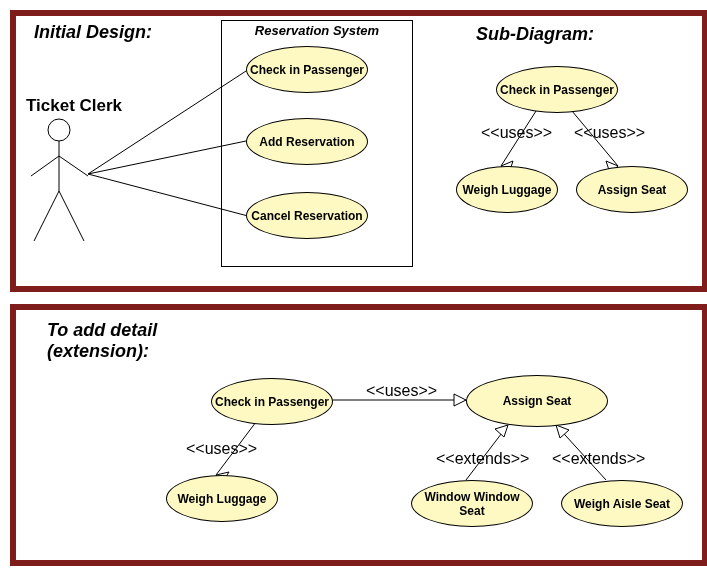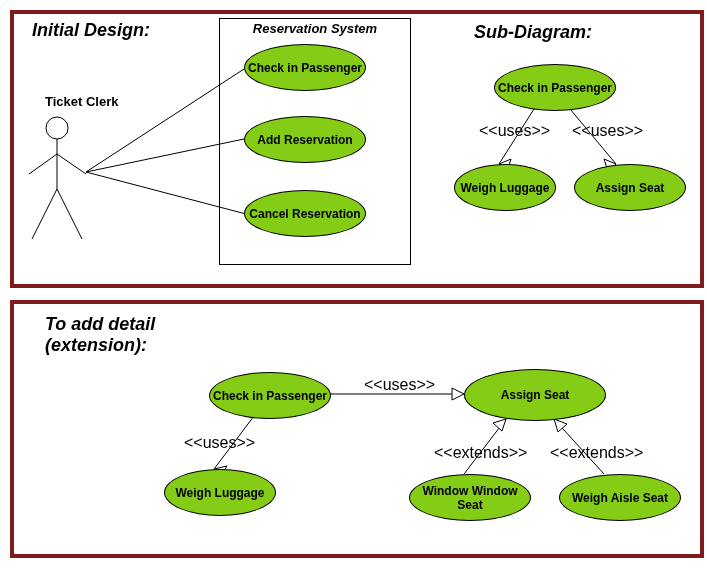--- a/index.html
+++ b/index.html
@@ -2,53 +2,52 @@
 <html><head>
 <meta charset="utf-8">
 <style>
   body {
     margin: 0;
     padding: 10px;
     font-family: Arial, Helvetica, sans-serif;
     background: #fff;
   }
   .panel {
-    border: 4px solid #7f1d1d;
+    border: 6px solid #7f1d1d;
     position: relative;
     background: #fff;
   }
   .title {
     font-style: italic;
     font-weight: bold;
     font-size: 18px;
     position: absolute;
   }
   .actor-label {
     font-weight: bold;
-    font-size: 13px;
+    font-size: 17px;
     position: absolute;
-    margin-left: 21px;
   }
   .system-box {
     position: absolute;
     border: 1px solid #000;
     font-style: italic;
   }
   .system-title {
     font-weight: bold;
     font-size: 13px;
     text-align: center;
     position: absolute;
     width: 100%;
   }
   .ellipse {
     position: absolute;
     border: 1px solid #000;
     border-radius: 50%;
-    background: #84cc16;
+    background: #fef9c3;
     text-align: center;
     display: flex;
     align-items: center;
     justify-content: center;
     font-weight: bold;
     font-size: 12px;
   }
   .stereo {
     position: absolute;
     font-size: 16px;

